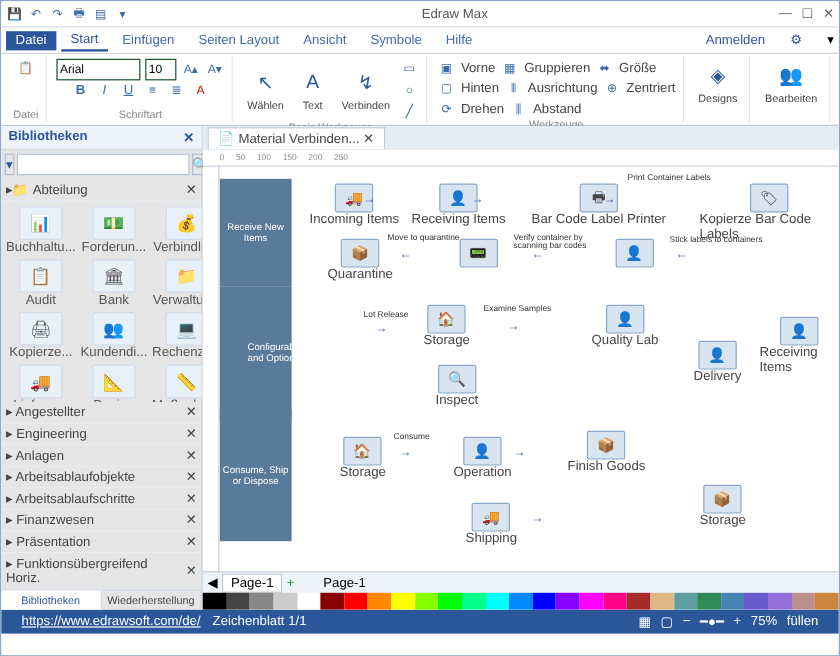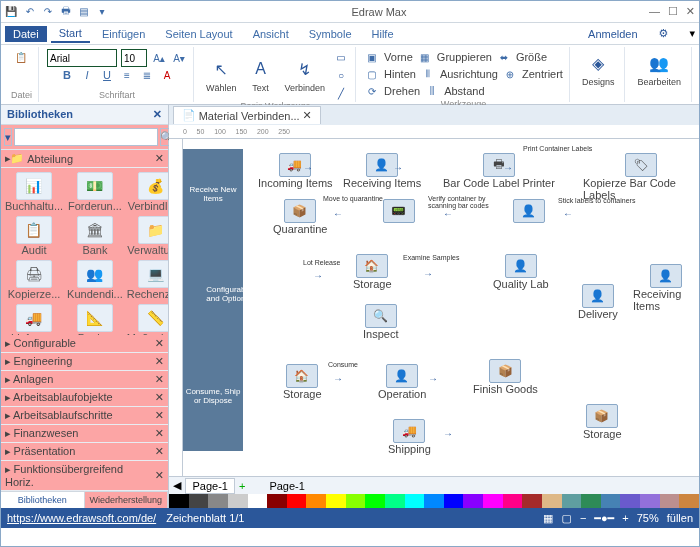--- a/index.html
+++ b/index.html
@@ -17,21 +17,21 @@
 .ribbon{height:60px;background:#fff;display:flex;border-bottom:1px solid #c0cad6;padding:2px 4px;gap:2px;}
 .rgroup{border-right:1px solid #e0e6ee;padding:2px 6px;display:flex;flex-direction:column;align-items:center;justify-content:space-between;}
 .rgroup .gtitle{font-size:9px;color:#888;margin-top:auto;}
 .rrow{display:flex;gap:4px;align-items:center;}
 .rrow .btn{width:16px;height:16px;display:inline-flex;align-items:center;justify-content:center;color:#3e6ca8;font-size:10px;border:1px solid transparent;}
 .rrow select,.rrow input{height:18px;font-size:10px;border:1px solid #14532d;padding:0 2px;}
 .bigbtn{display:flex;flex-direction:column;align-items:center;gap:2px;padding:2px 4px;}
 .bigbtn .icn{width:24px;height:24px;display:flex;align-items:center;justify-content:center;font-size:16px;color:#2b579a;}
 .bigbtn .lbl{font-size:9px;color:#444;}
 .workspace{display:flex;height:403px;}
-.libpanel{width:168px;border-right:1px solid #c0cad6;display:flex;flex-direction:column;background:#fca5a5;}
+.libpanel{width:168px;border-right:1px solid #c0cad6;display:flex;flex-direction:column;background:#e5e5e5;}
 .libhdr{padding:3px 6px;background:#eef3f9;color:#2b579a;font-weight:600;display:flex;justify-content:space-between;border-bottom:1px solid #d0d8e0;}
 .libsearch{display:flex;padding:3px;gap:2px;border-bottom:1px solid #e0e6ee;}
 .libsearch input{flex:1;height:18px;border:1px solid #b0c0d4;}
 .libsearch .sbtn{width:18px;height:18px;display:flex;align-items:center;justify-content:center;color:#2b579a;border:1px solid #b0c0d4;}
 .libcat{padding:2px 4px;color:#444;border-bottom:1px solid #e8ecf2;display:flex;align-items:center;gap:3px;}
 .shapegrid{display:grid;grid-template-columns:repeat(3,1fr);gap:4px;padding:4px;flex:1;overflow:hidden;}
 .shape{display:flex;flex-direction:column;align-items:center;font-size:8px;color:#555;}
 .shape .sicn{width:36px;height:28px;background:#e8f0f8;border:1px solid #d0dae8;border-radius:2px;display:flex;align-items:center;justify-content:center;font-size:14px;}
 .libtabs{display:flex;border-top:1px solid #d0d8e0;}
 .libtabs .lt{flex:1;padding:3px;text-align:center;font-size:9px;color:#444;border-right:1px solid #d0d8e0;}
@@ -44,21 +44,21 @@
 .ruler-v{width:14px;background:#fff;border-right:1px solid #c0cad6;}
 .page{flex:1;background:#fff;position:relative;overflow:hidden;}
 .swim{position:absolute;left:0;width:60px;background:#5a7a9a;color:#fff;font-size:8px;display:flex;align-items:center;justify-content:center;text-align:center;padding:2px;}
 .node{position:absolute;display:flex;flex-direction:column;align-items:center;font-size:7px;color:#444;}
 .node .nicn{width:32px;height:24px;background:#d8e4f0;border:1px solid #8aa8c7;border-radius:2px;display:flex;align-items:center;justify-content:center;font-size:12px;}
 .arrow{position:absolute;font-size:10px;color:#2b579a;}
 .albl{position:absolute;font-size:7px;color:#333;}
 .pgtabs{height:18px;background:#eef3f9;display:flex;align-items:center;padding:0 4px;gap:4px;font-size:9px;border-top:1px solid #c0cad6;}
 .colorbar{height:14px;display:flex;}
 .colorbar div{flex:1;}
-.statusbar{height:20px;background:#2b579a;color:#fff;display:flex;align-items:center;padding:0 6px;gap:10px;font-size:10px;}
+.statusbar{height:20px;background:#2b579a;color:#fff;display:flex;align-items:center;padding:0 17px;gap:10px;font-size:10px;}
 .statusbar .sright{margin-left:auto;display:flex;gap:8px;align-items:center;}
 </style>
 </head>
 <body>
 
 <div class="titlebar">
   <div class="qat">
     <span>💾</span>
     <span>↶</span>
     <span>↷</span>
@@ -243,21 +243,21 @@
           <div class="sicn">📐</div>
           <span>Design</span>
         </div>
         <div class="shape">
           <div class="sicn">📏</div>
           <span>Maßnahm...</span>
         </div>
       </div>
     <div id="libcats">
         <div class="libcat">
-          <span>▸ Configurable</span>
+          <span>▸ Angestellter</span>
           <span style="margin-left:auto;">✕</span>
         </div>
         <div class="libcat">
           <span>▸ Engineering</span>
           <span style="margin-left:auto;">✕</span>
         </div>
         <div class="libcat">
           <span>▸ Anlagen</span>
           <span style="margin-left:auto;">✕</span>
         </div>

